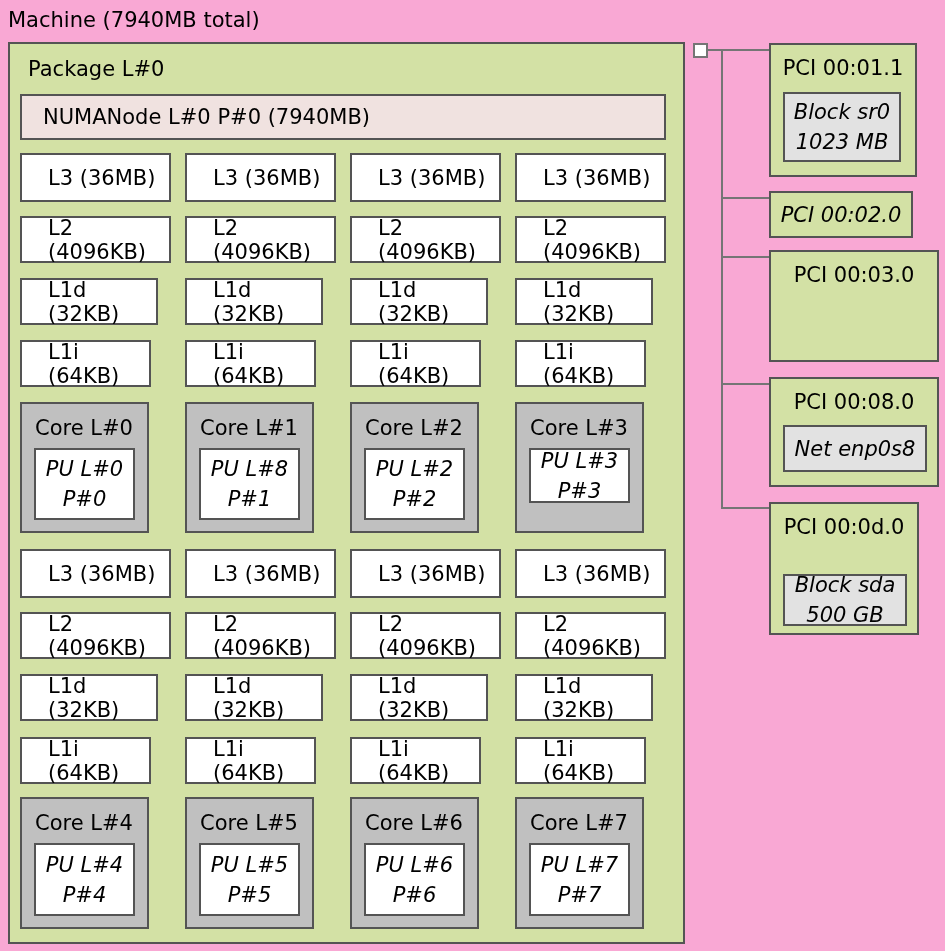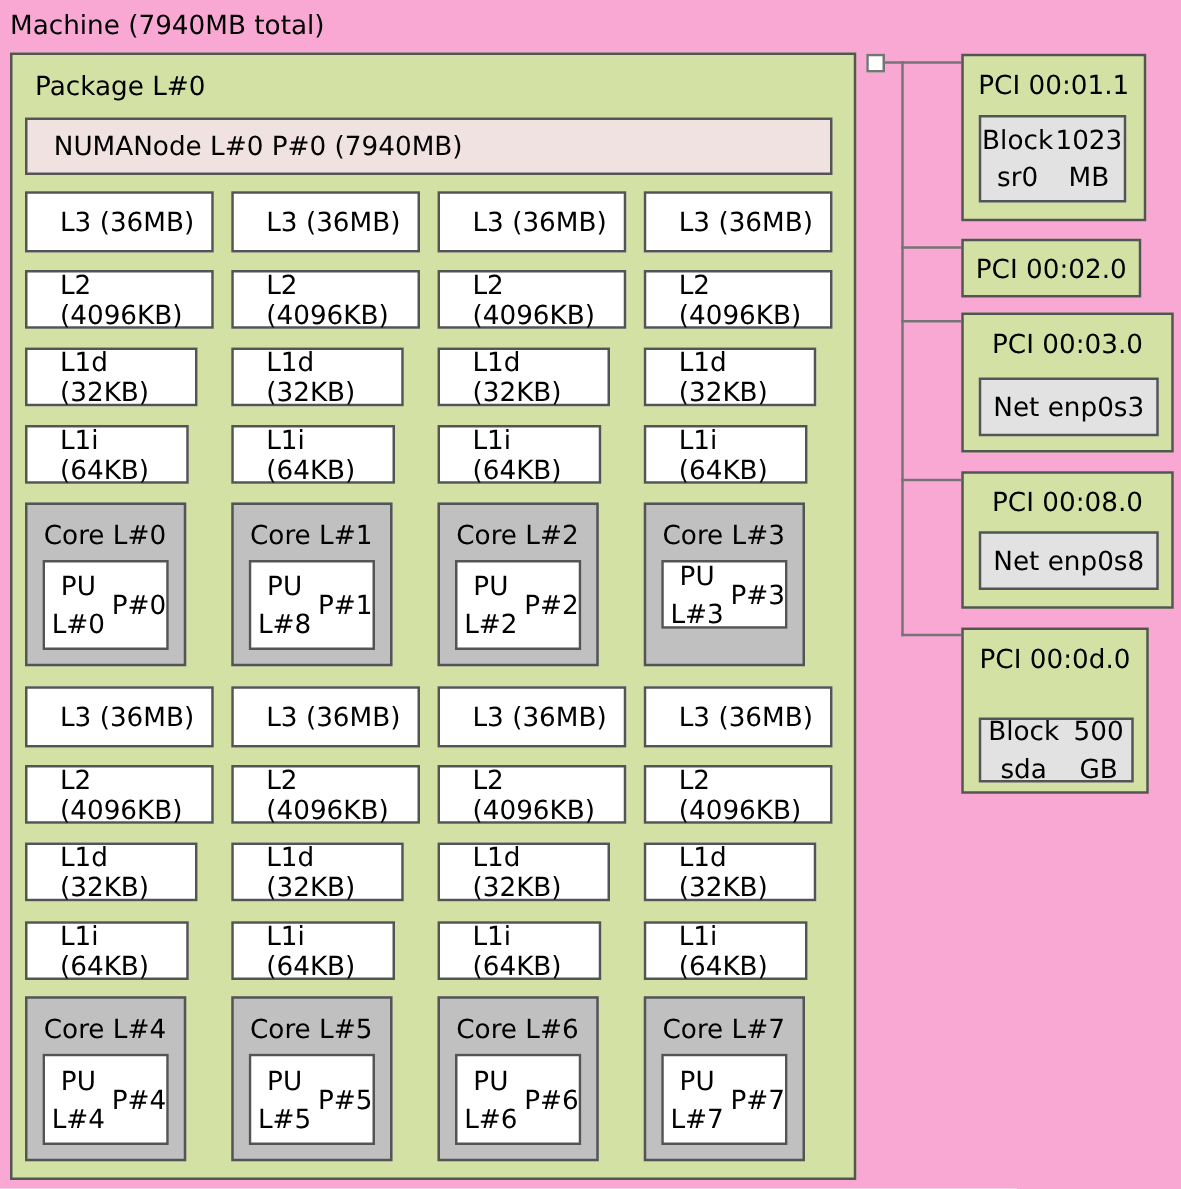--- a/index.html
+++ b/index.html
@@ -17,23 +17,23 @@
     box-sizing:border-box;
     border:2px solid #545454;
   }
   .grn{background:#d3e1a5;}
   .wht{background:#ffffff;}
   .pnk{background:#f0e2e0;}
   .gry{background:#c0c0c0;}
   .dev{background:#e2e2e2;}
   .cache{display:flex;align-items:center;padding-left:26px;}
   .ctr{
-    display:flex;flex-direction:row;
+    display:flex;flex-direction:column;
     align-items:center;justify-content:center;
-    text-align:center;line-height:30px;
+    text-align:center;line-height:30px;font-style:italic;
   }
   .core-label{padding:13px 0 0 13px;line-height:22px;}
   .pci-label{text-align:center;padding-top:12px;line-height:22px;}
   .free-label{position:absolute;line-height:22px;white-space:nowrap;}
   .hl{position:absolute;height:2px;background:#757575;}
   .vl{position:absolute;width:2px;background:#757575;}
 </style>
 </head>
 <body>
 
@@ -224,23 +224,20 @@
     <div>1023 MB</div>
   </div>
 
   <div class="b grn ctr" style="left:769px;top:191px;width:144px;height:47px;">
     <div>PCI 00:02.0</div>
   </div>
 
   <div class="b grn" style="left:769px;top:250px;width:170px;height:112px;">
     <div class="pci-label">PCI 00:03.0</div>
   </div>
-  <div class="b dev ctr" style="left:783px;top:302px;width:144px;height:47px;">
-    <div>Net enp0s3</div>
-  </div>
 
   <div class="b grn" style="left:769px;top:377px;width:170px;height:110px;">
     <div class="pci-label">PCI 00:08.0</div>
   </div>
   <div class="b dev ctr" style="left:783px;top:425px;width:144px;height:47px;">
     <div>Net enp0s8</div>
   </div>
 
   <div class="b grn" style="left:769px;top:502px;width:150px;height:133px;">
     <div class="pci-label">PCI 00:0d.0</div>

